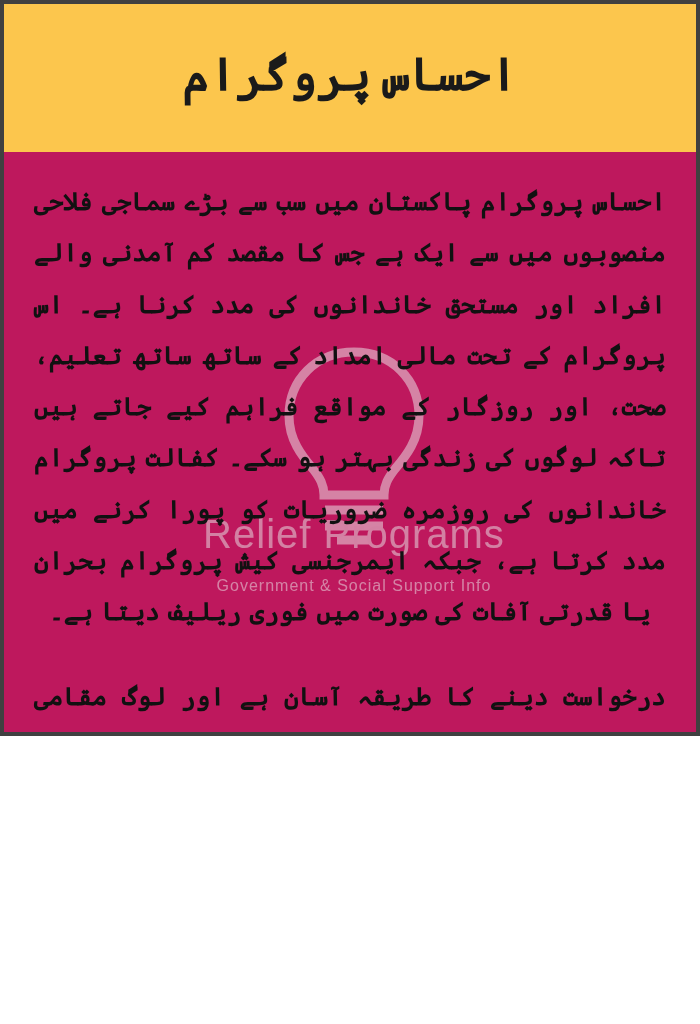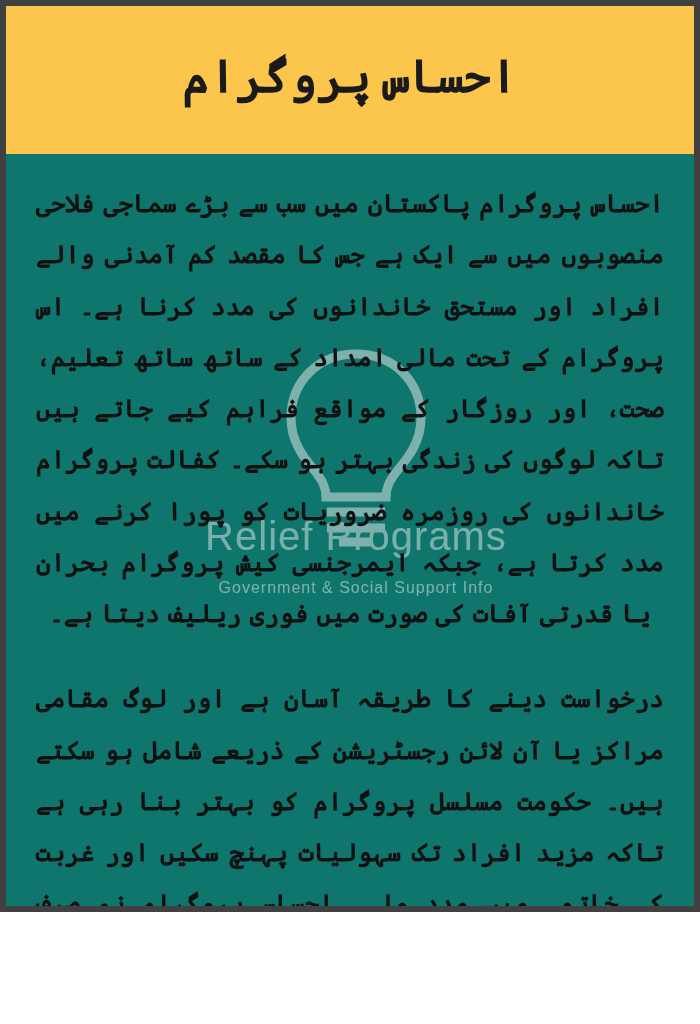--- a/index.html
+++ b/index.html
@@ -9,24 +9,24 @@
   body {
     width: 700px;
     height: 1024px;
     background: #ffffff;
     font-family: "Liberation Serif", "DejaVu Serif", serif;
     overflow: hidden;
   }
   .page {
     position: relative;
     width: 700px;
-    height: 912px;
+    height: 736px;
     box-sizing: border-box;
-    border: 6px solid #404040;
-    background: #0f766e;
+    border: 4px solid #404040;
+    background: #be185d;
     overflow: hidden;
   }
   .header-band {
     width: 100%;
     height: 148px;
     background: #fcc64d;
     display: flex;
     align-items: center;
     justify-content: center;
     box-sizing: border-box;

